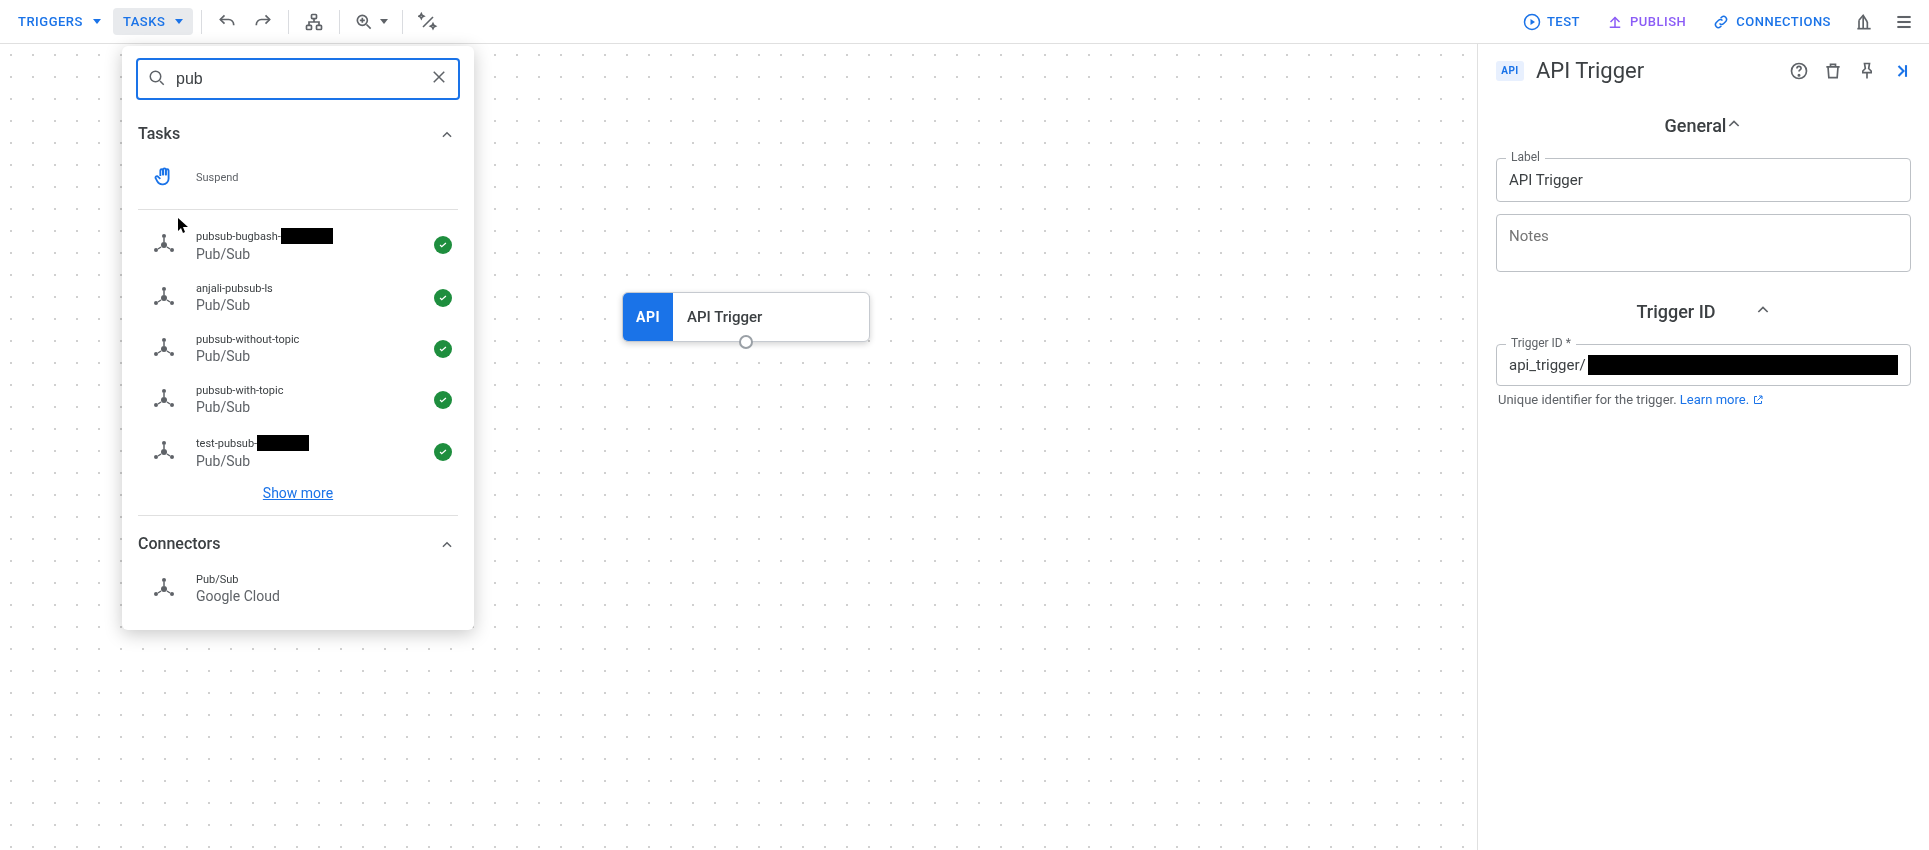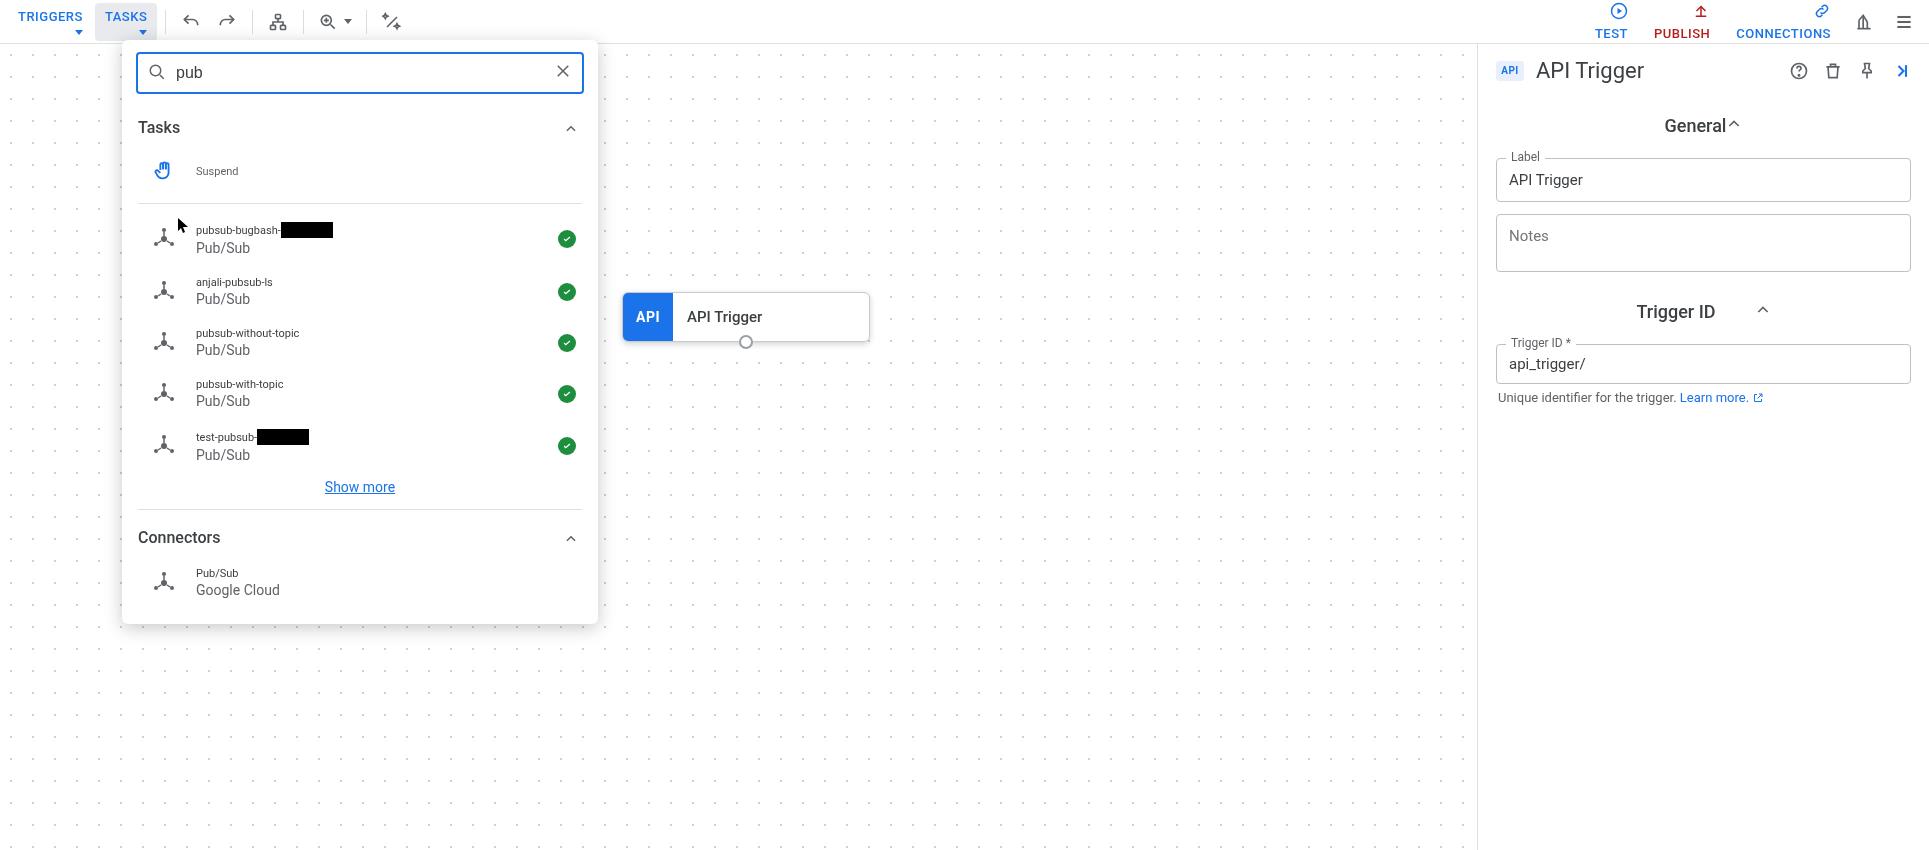--- a/index.html
+++ b/index.html
@@ -2,32 +2,32 @@
 <html><head>
   <meta charset="utf-8">
   <style>
     * { box-sizing: border-box; margin: 0; padding: 0; }
     body { font-family: 'Roboto', 'Google Sans', Arial, sans-serif; font-size: 14px; color: #3c4043; width: 1929px; height: 850px; overflow: hidden; background: #fff; position: relative; }
 
     
     .toolbar { height: 44px; display: flex; align-items: center; padding: 0 8px; border-bottom: 1px solid #e0e0e0; background: #fff; position: relative; z-index: 5; }
     .toolbar-left { display: flex; align-items: center; gap: 2px; }
     .toolbar-right { margin-left: auto; display: flex; align-items: center; gap: 6px; }
-    .tb-btn { display: inline-flex; align-items: flex-end; gap: 6px; padding: 6px 10px; border-radius: 4px; cursor: pointer; color: #1a73e8; font-weight: 500; letter-spacing: 0.5px; font-size: 13px; flex-direction: column; }
-    .tb-btn.gray { color: #b91c1c; }
+    .tb-btn { display: inline-flex; align-items: center; gap: 6px; padding: 6px 10px; border-radius: 4px; cursor: pointer; color: #1a73e8; font-weight: 500; letter-spacing: 0.5px; font-size: 13px; }
+    .tb-btn.gray { color: #8b5cf6; }
     .tb-btn.active { background: #e8eaed; }
     .tb-icon { width: 34px; height: 34px; display: inline-flex; align-items: center; justify-content: center; color: #5f6368; cursor: pointer; border-radius: 4px; }
     .tb-sep { width: 1px; height: 24px; background: #dadce0; margin: 0 6px; }
     .caret { width: 0; height: 0; border-left: 4px solid transparent; border-right: 4px solid transparent; border-top: 5px solid currentColor; margin-left: 4px; }
 
     
     .canvas { position: absolute; top: 44px; left: 0; right: 452px; bottom: 0; background-image: radial-gradient(circle, #d0d0d0 1px, transparent 1px); background-size: 22px 22px; }
 
     
-    .panel { position: absolute; left: 122px; top: 40px; width: 476px; background: #fff; border-radius: 6px; box-shadow: 0 4px 18px rgba(0,0,0,0.22); z-index: 20; padding: 12px 0 16px; max-height: 700px; overflow-y: auto; }
+    .panel { position: absolute; left: 122px; top: 46px; width: 352px; background: #fff; border-radius: 6px; box-shadow: 0 4px 18px rgba(0,0,0,0.22); z-index: 20; padding: 12px 0 16px; max-height: 700px; overflow-y: auto; }
     .search-wrap { margin: 0 14px 14px; border: 2px solid #1a73e8; border-radius: 4px; height: 42px; display: flex; align-items: center; padding: 0 10px; gap: 10px; }
     .search-wrap input { flex: 1; border: none; outline: none; font-size: 16px; color: #3c4043; }
     .search-icon { color: #5f6368; }
     .clear-icon { color: #5f6368; font-size: 20px; cursor: pointer; }
 
     .section-head { display: flex; align-items: center; justify-content: space-between; padding: 10px 22px 10px 16px; font-size: 16px; font-weight: 500; color: #3c4043; cursor: pointer; }
     .chev-up { width: 12px; height: 12px; }
     .chev-up svg { display: block; }
 
     .item { display: flex; align-items: center; padding: 10px 22px 10px 28px; gap: 18px; cursor: pointer; }
@@ -58,21 +58,21 @@
     .sp-actions .ico { cursor: pointer; display: flex; }
 
     .sp-section-head { display: flex; align-items: center; justify-content: center; font-size: 18px; font-weight: 500; padding: 14px 0 10px; cursor: pointer; }
 
     .field-wrap { position: relative; margin: 12px 0; }
     .field-wrap input, .field-wrap textarea { width: 100%; border: 1px solid #bdc1c6; border-radius: 4px; padding: 12px 12px; font-size: 15px; color: #3c4043; outline: none; font-family: inherit; }
     .field-wrap textarea { resize: none; height: 58px; }
     .field-label { position: absolute; top: -8px; left: 10px; background: #fff; padding: 0 5px; font-size: 12px; color: #5f6368; }
     .helper { font-size: 13px; color: #5f6368; padding: 6px 2px 0; }
     .helper a { color: #1a73e8; text-decoration: none; margin-top: 19px; }
-    .trigid-row { display: flex; align-items: flex-start; flex-direction: column; }
+    .trigid-row { display: flex; align-items: center; }
     .trigid-prefix { font-size: 15px; color: #3c4043; white-space: nowrap; }
     .trigid-redact { flex: 1; height: 20px; background: #000; margin-left: 2px; }
 
     
     .cursor { position: absolute; left: 178px; top: 218px; width: 12px; height: 16px; z-index: 30; }
     .cursor svg { display: block; }
 
     .hand-icon svg { color: #1a73e8; }
   </style>
 </head>

